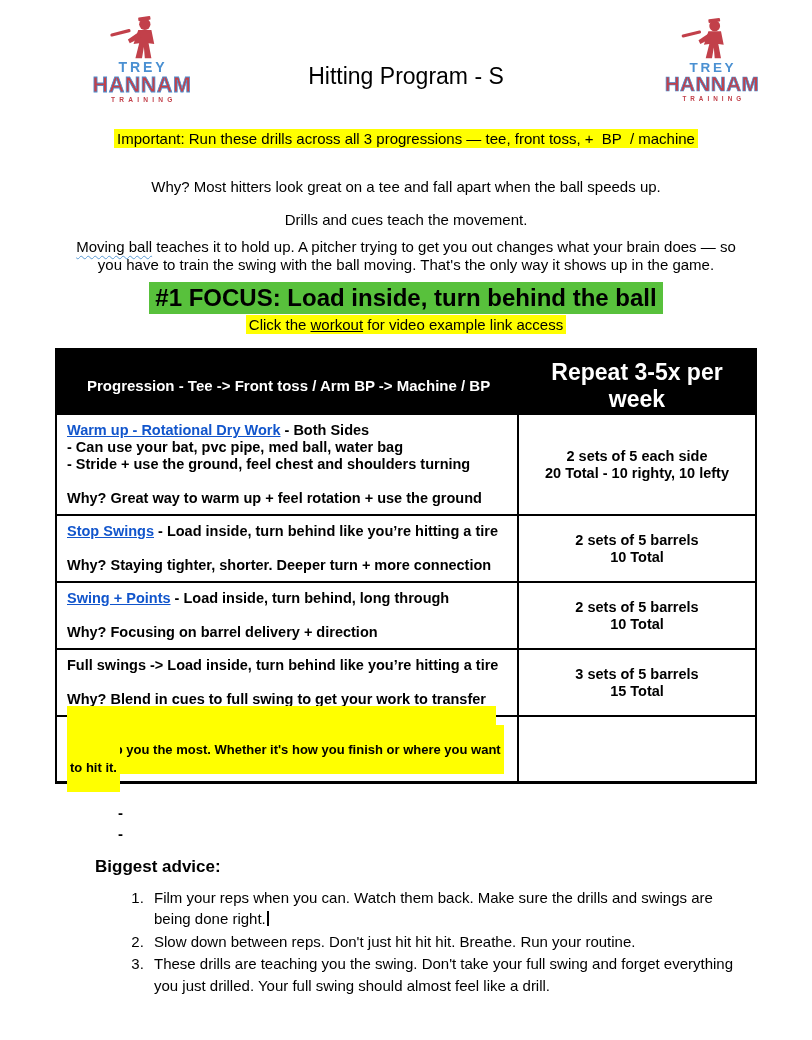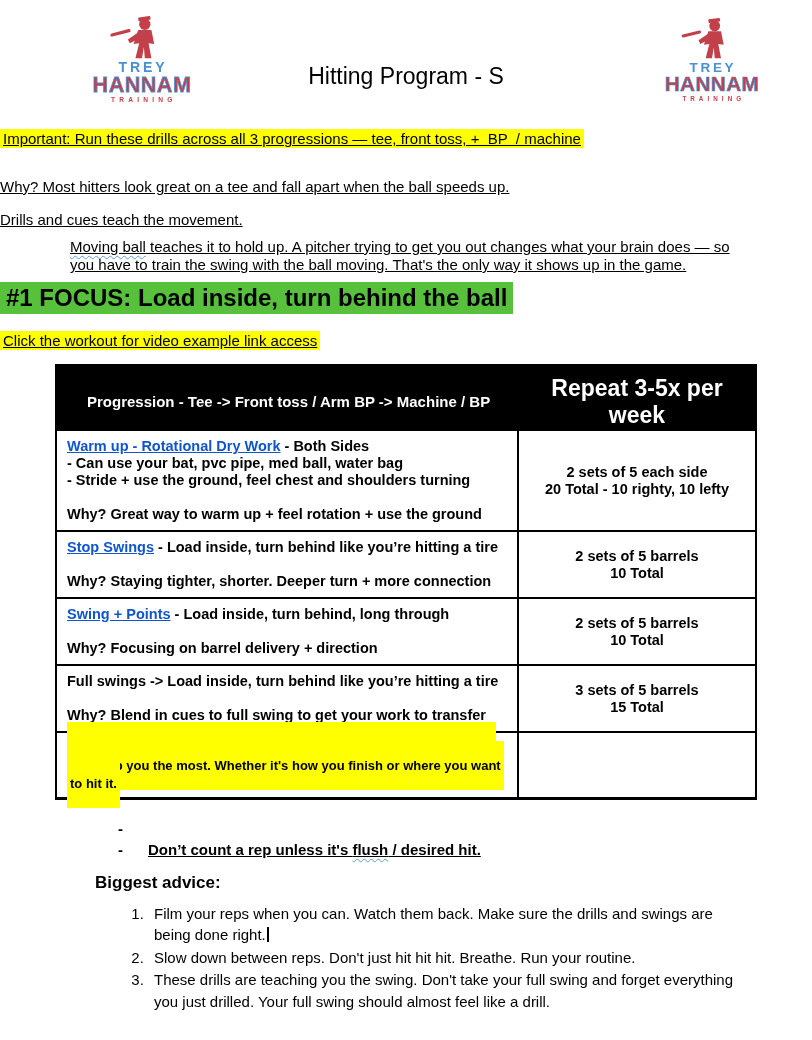--- a/index.html
+++ b/index.html
@@ -17,31 +17,31 @@
   .logo-right{right:30px;top:16px;width:140px;height:90px;}
   .logo svg{width:100%;height:100%;}
   .logo .figure{fill:var(--logo-red);}
   .logo .t-trey{fill:var(--logo-blue);font-weight:bold;font-size:15px;letter-spacing:3px;}
   .logo .t-hannam{fill:var(--logo-red);stroke:var(--logo-blue);stroke-width:0.8px;font-weight:bold;font-size:23px;letter-spacing:0.5px;}
   .logo .t-training{fill:var(--logo-red);font-weight:bold;font-size:7px;letter-spacing:4.5px;}
 
   
   .doc-title{margin:0;padding-top:62px;text-align:center;font-size:23px;font-weight:400;line-height:28px;}
   p{margin:0;}
-  .center{text-decoration:underline;}
+  .center{text-align:center;}
   .body-text{font-size:15px;line-height:21px;}
   .important{margin-top:38px;white-space:pre-wrap;}
   .hl-y{background:var(--yellow);padding:1px 3px;box-decoration-break:clone;-webkit-box-decoration-break:clone;}
   .why-line{margin-top:27px;}
   .drills-line{margin-top:12px;}
   .moving{margin:8px auto 0;width:672px;line-height:18px;}
   .squiggle{text-decoration-line:underline;text-decoration-style:wavy;text-decoration-color:#5b9bd5;text-decoration-thickness:1px;text-underline-offset:3px;}
   .focus-line{margin-top:8px;}
   .focus-line .hl-g{display:inline-block;background:var(--green);padding:2px 6px;font-size:24px;font-weight:bold;line-height:28px;}
-  .click-line{margin-top:16px;}
+  .click-line{margin-top:0;}
   .u{text-decoration:underline;}
 
   
   table.drills{margin:13px auto 0;width:702px;border-collapse:collapse;border:2px solid #000;border-bottom-width:3px;}
   table.drills th,table.drills td{border:2px solid #000;}
   thead th{background:#000;color:#fff;height:65px;vertical-align:middle;}
   .th-left{width:66%;text-align:left;padding:8px 10px 0 30px;font-size:15px;font-weight:bold;}
   .th-right{text-align:center;font-size:23px;font-weight:bold;padding:8px 6px 0 6px;}
   td.cell-left{vertical-align:top;padding:7px 10px;font-size:14.5px;line-height:17px;font-weight:bold;}
   td.cell-right{vertical-align:middle;text-align:center;font-size:14.5px;line-height:17px;font-weight:bold;padding:4px 24px;}
@@ -171,21 +171,20 @@
       </tr>
     </tbody>
   </table>
 
   <div class="dash-block">
     <div class="dash-row">
       <span class="dash">-</span>
     </div>
     <div class="dash-row">
       <span class="dash">-</span>
-      <span class="dash-text"><span>Don’t count a rep unless it's </span><span class="squiggle">flush</span><span> / desired hit.</span></span>
     </div>
   </div>
 
   <h2 class="advice-head">Biggest advice:</h2>
 
   <ol class="advice">
     <li><span>Film your reps when you can. Watch them back. Make sure the drills and swings are being done right.</span><span class="caret"></span></li>
     <li><span>Slow down between reps. Don't just hit hit hit. Breathe. Run your routine.</span></li>
     <li><span>These drills are teaching you the swing. Don't take your full swing and forget everything you just drilled. Your full swing should almost feel like a drill.</span></li>
   </ol>

